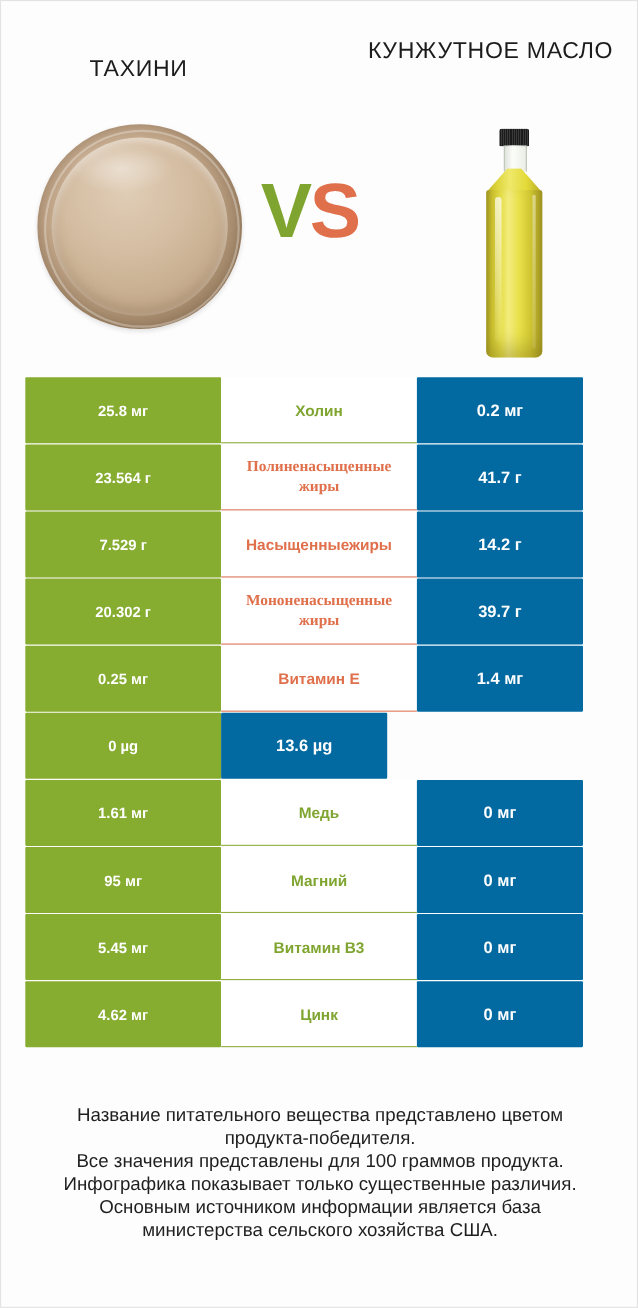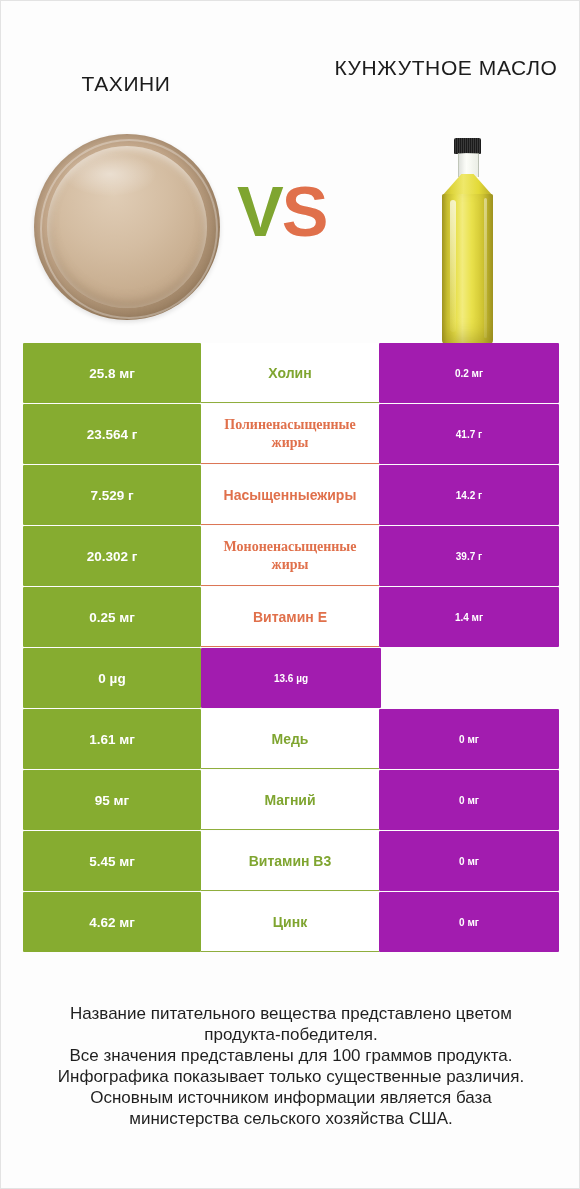--- a/index.html
+++ b/index.html
@@ -14,21 +14,20 @@
     overflow: hidden;
     position: relative;
     box-sizing: border-box;
     border: 1px solid #e3e3e3;
   }
 
   
   .header {
     position: relative;
     height: 110px;
-    margin-top: 21px;
   }
   .title {
     position: absolute;
     top: 48px;
     font-size: 21px;
     letter-spacing: 0.6px;
     color: #1c1c1c;
     font-weight: 400;
     text-align: center;
     line-height: 27px;
@@ -226,24 +225,24 @@
   }
   .cell-mid.win-left {
     color: #7FA530;
     border-bottom: 1.5px solid #8FAE3D;
   }
   .cell-mid.win-right {
     color: #E0704B;
     border-bottom: 1.5px solid #DC7655;
   }
   .cell-right {
-    width: 180px;
-    background: #a21caf;
+    width: 151px;
+    background: #0369a1;
     color: #ffffff;
-    font-size: 10px;
+    font-size: 15px;
     font-weight: 700;
     border-radius: 1px;
   }
   
   .cell-mid.clipped .lbl {
     white-space: nowrap;
     overflow: hidden;
     text-align: center;
     font-family: Liberation Serif, serif;
   }

